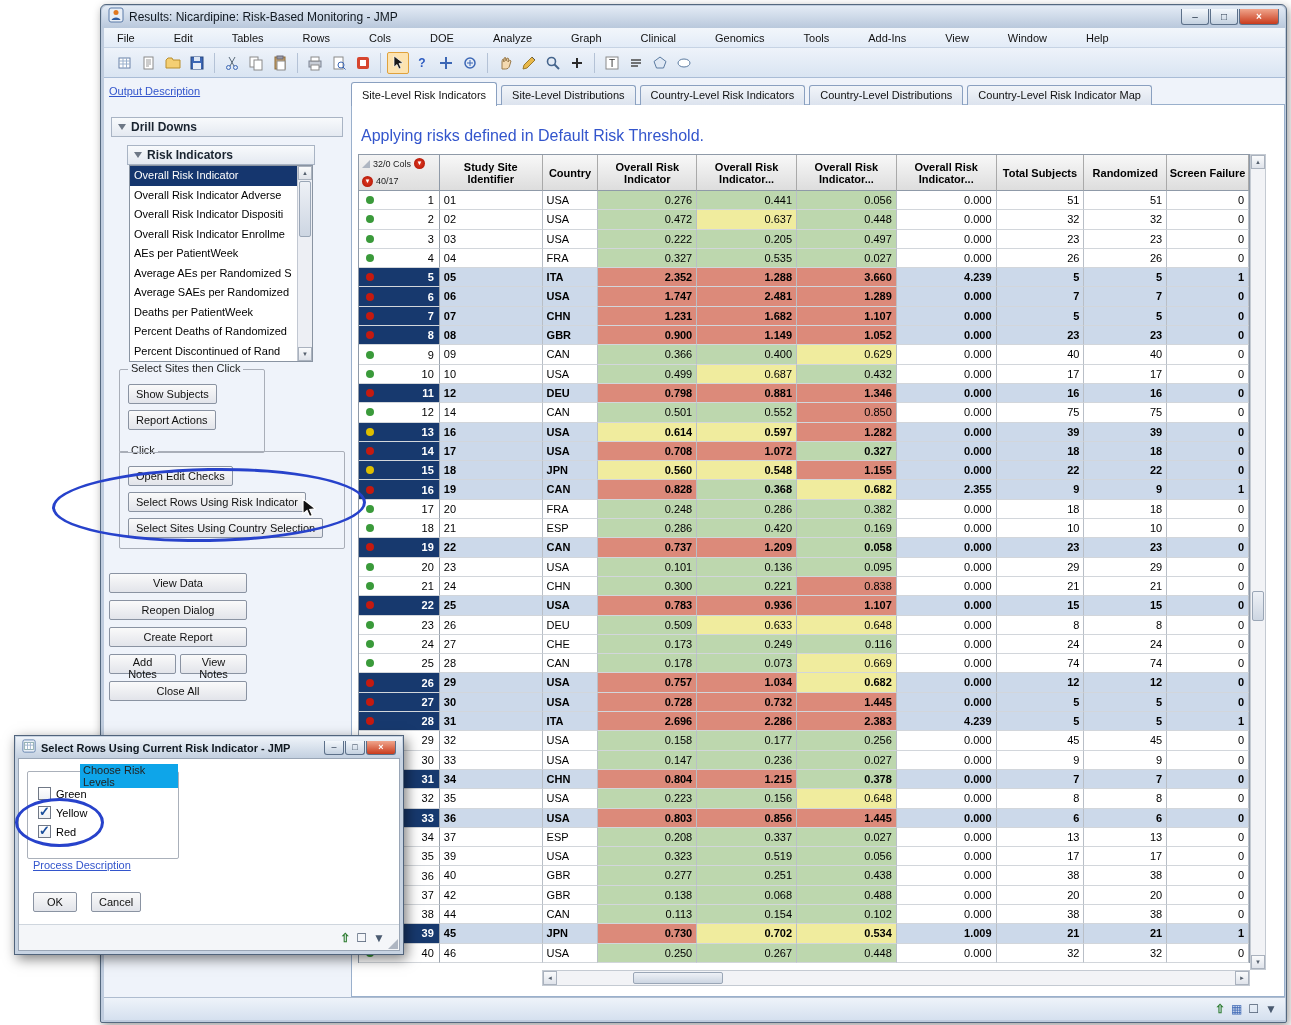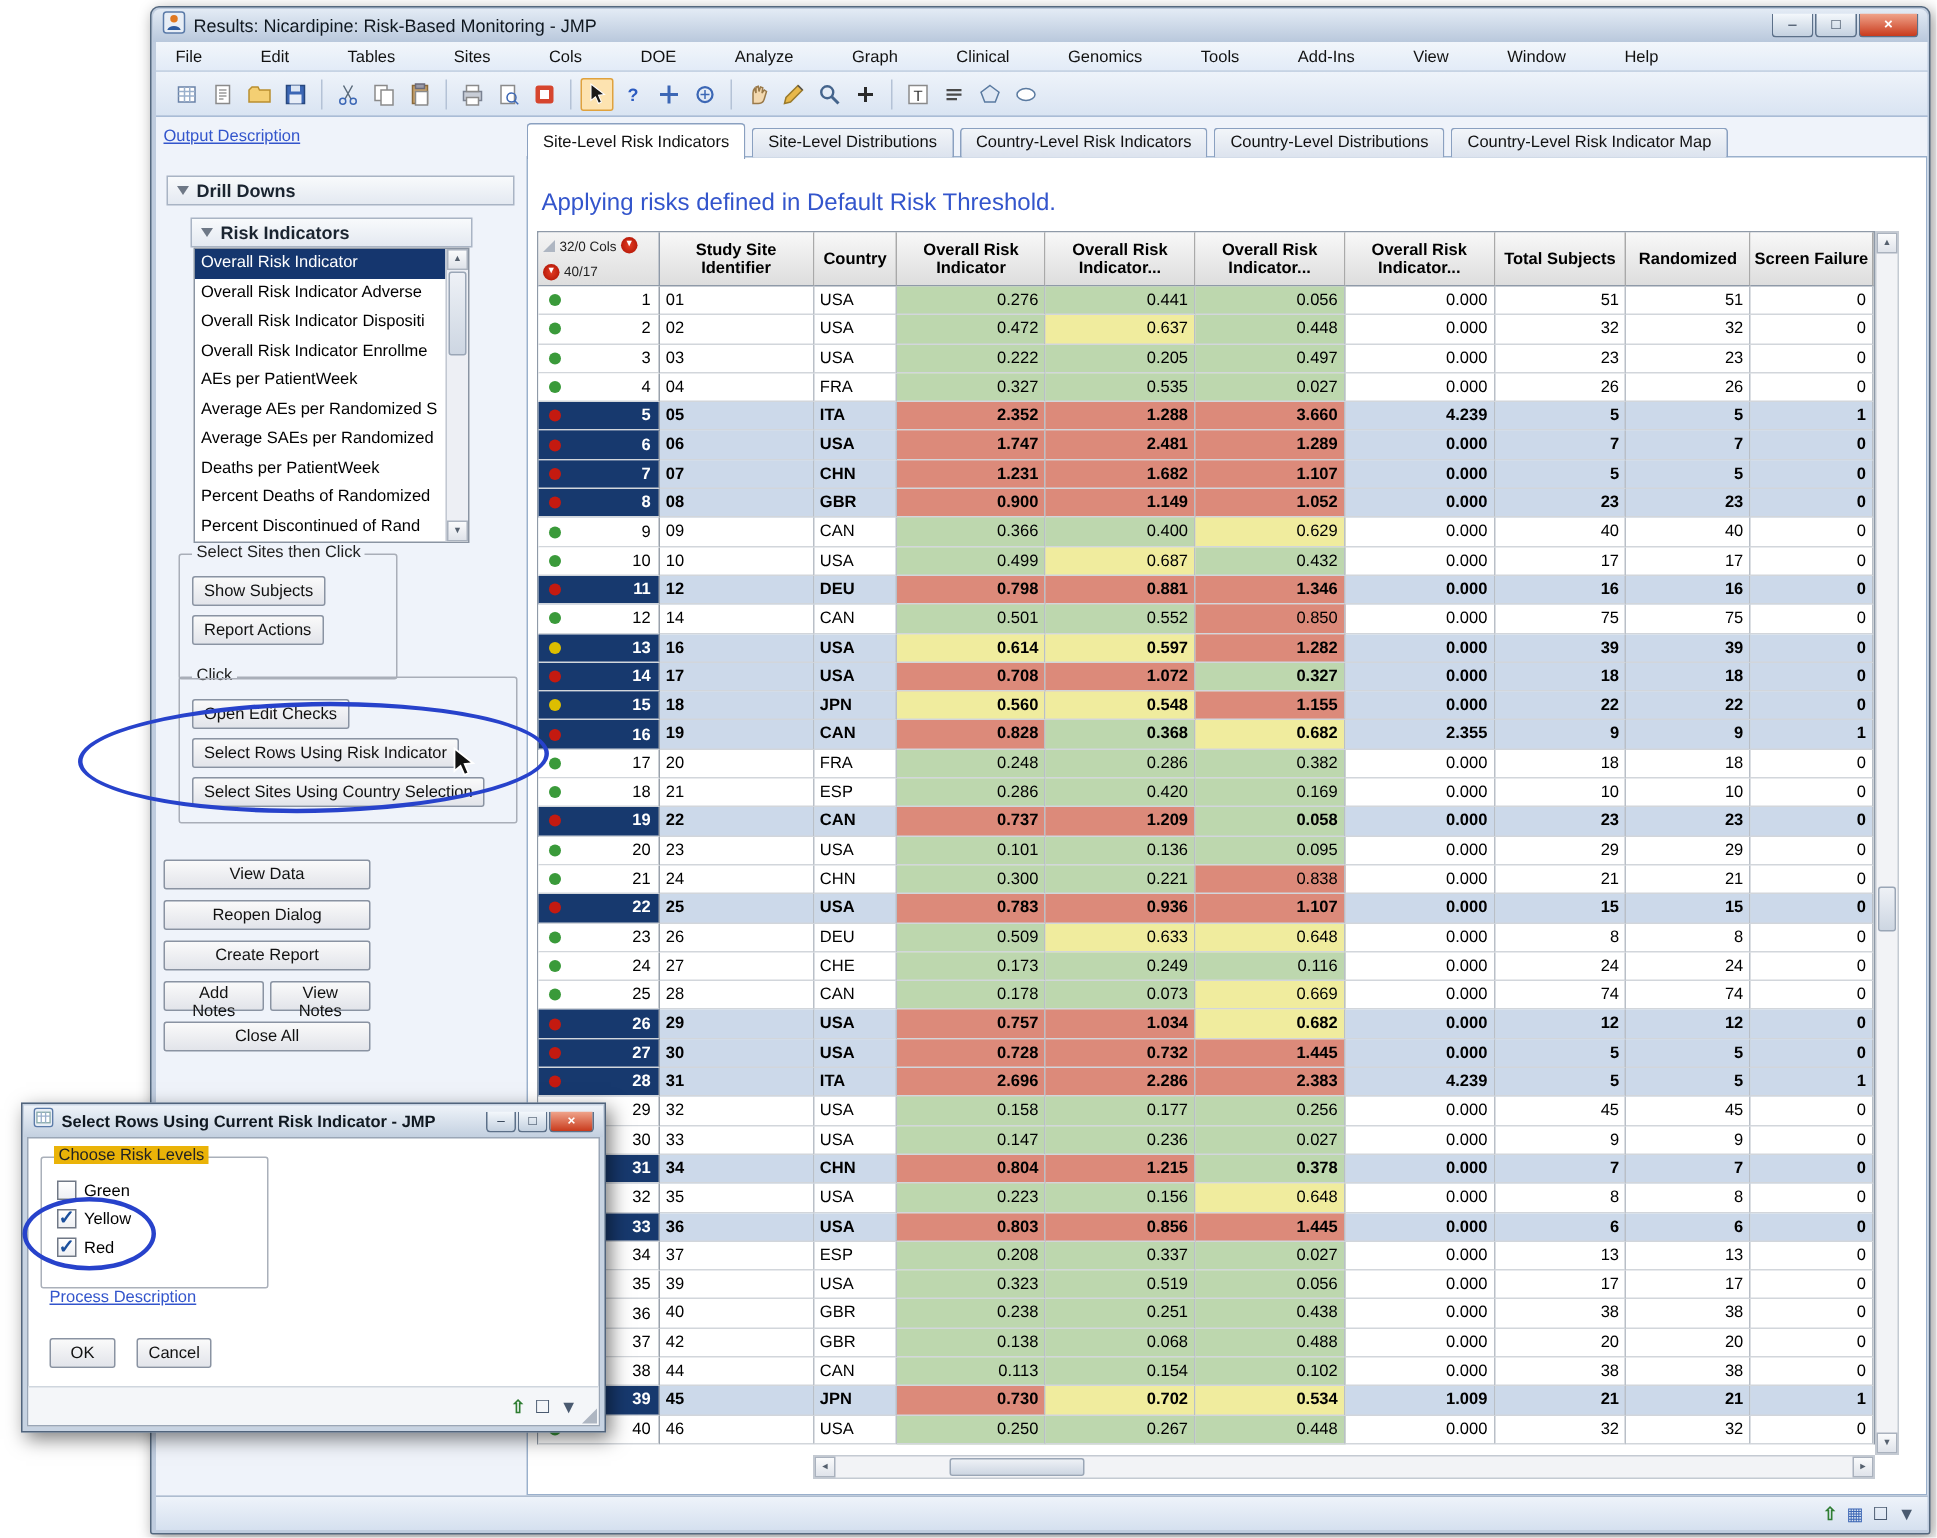--- a/index.html
+++ b/index.html
@@ -152,21 +152,21 @@
         <span class="winbtn minimize" data-name="minimize-button">–</span>
         <span class="winbtn maximize" data-name="maximize-button">□</span>
         <span class="winbtn close" data-name="close-button">×</span>
       </span>
   </div>
 
   <div class="menubar" data-name="menu-bar">
       <span class="menu-item" data-name="menu-item-file">File</span>
       <span class="menu-item" data-name="menu-item-edit">Edit</span>
       <span class="menu-item" data-name="menu-item-tables">Tables</span>
-      <span class="menu-item" data-name="menu-item-rows">Sites</span>
+      <span class="menu-item" data-name="menu-item-rows">Rows</span>
       <span class="menu-item" data-name="menu-item-cols">Cols</span>
       <span class="menu-item" data-name="menu-item-doe">DOE</span>
       <span class="menu-item" data-name="menu-item-analyze">Analyze</span>
       <span class="menu-item" data-name="menu-item-graph">Graph</span>
       <span class="menu-item" data-name="menu-item-clinical">Clinical</span>
       <span class="menu-item" data-name="menu-item-genomics">Genomics</span>
       <span class="menu-item" data-name="menu-item-tools">Tools</span>
       <span class="menu-item" data-name="menu-item-add-ins">Add-Ins</span>
       <span class="menu-item" data-name="menu-item-view">View</span>
       <span class="menu-item" data-name="menu-item-window">Window</span>
@@ -929,21 +929,21 @@
               <div class="t-cell c-num c-rand c-plain" data-name="cell-count">17</div>
               <div class="t-cell c-num c-sf c-plain" data-name="cell-count">0</div>
             </div>
             <div class="t-row" data-name="table-row">
               <div class="t-cell c-rowhdr" data-name="row-header">
                 <span class="dot dot-g" data-name="row-state-icon"></span>
                 <span class="rownum" data-name="row-number">36</span>
               </div>
               <div class="t-cell c-site c-plain" data-name="cell-site-id">40</div>
               <div class="t-cell c-country c-plain" data-name="cell-country">GBR</div>
-              <div class="t-cell c-num c-ori1 cell-green" data-name="cell-risk-value">0.238</div>
+              <div class="t-cell c-num c-ori1 cell-green" data-name="cell-risk-value">0.277</div>
               <div class="t-cell c-num c-ori cell-green" data-name="cell-risk-value">0.251</div>
               <div class="t-cell c-num c-ori cell-green" data-name="cell-risk-value">0.438</div>
               <div class="t-cell c-num c-ori c-plain" data-name="cell-risk-value">0.000</div>
               <div class="t-cell c-num c-total c-plain" data-name="cell-count">38</div>
               <div class="t-cell c-num c-rand c-plain" data-name="cell-count">38</div>
               <div class="t-cell c-num c-sf c-plain" data-name="cell-count">0</div>
             </div>
             <div class="t-row" data-name="table-row">
               <div class="t-cell c-rowhdr" data-name="row-header">
                 <span class="dot dot-g" data-name="row-state-icon"></span>
@@ -1041,21 +1041,21 @@
     </span>
     <span class="title" data-name="dialog-title">Select Rows Using Current Risk Indicator - JMP</span>
     <span class="win-controls" data-name="dialog-controls">
         <span class="winbtn minimize" data-name="minimize-button">–</span>
         <span class="winbtn maximize" data-name="maximize-button">□</span>
         <span class="winbtn close" data-name="close-button">×</span>
       </span>
   </div>
   <div class="dialog-body" data-name="dialog-body">
     <div class="fs" style="left:8px;top:12px;width:152px;height:88px;border-color:#aab0ba;" data-name="choose-risk-levels-group">
-      <span class="legend" style="background:#eab308;" data-name="choose-risk-levels-label">Choose Risk Levels</span>
+      <span class="legend" style="background:#0ea5e9;margin-left:44px;" data-name="choose-risk-levels-label">Choose Risk Levels</span>
       <div data-name="risk-level-checkboxes" style="padding-top:12px;">
           <label class="cb-row" data-name="checkbox-green">
             <span class="cb" data-name="checkbox-box"></span>
             <span class="cb-label" data-name="checkbox-label">Green</span>
           </label>
           <label class="cb-row" data-name="checkbox-yellow">
             <span class="cb checked" data-name="checkbox-box"></span>
             <span class="cb-label" data-name="checkbox-label">Yellow</span>
           </label>
           <label class="cb-row" data-name="checkbox-red">

